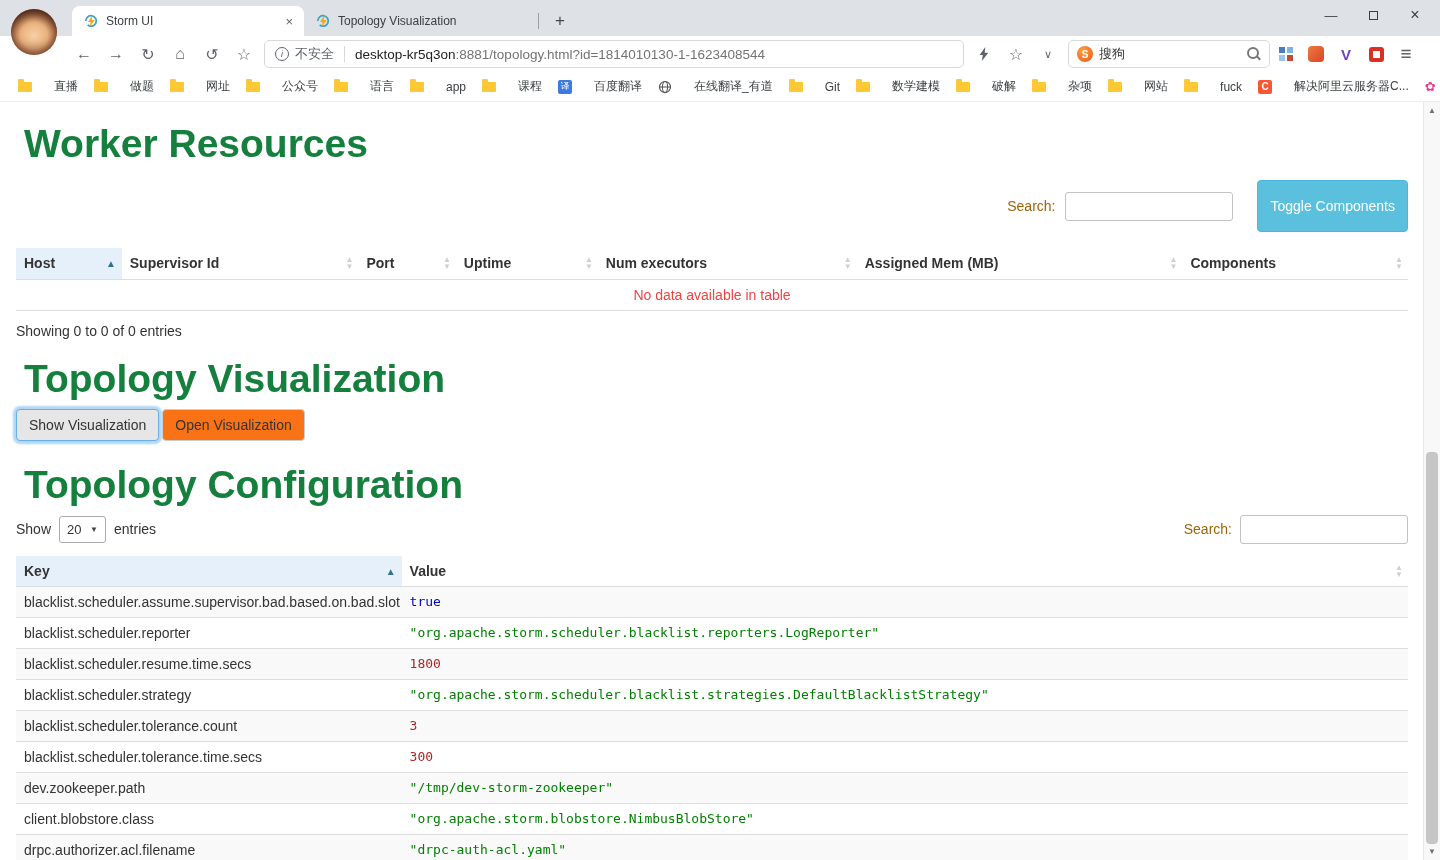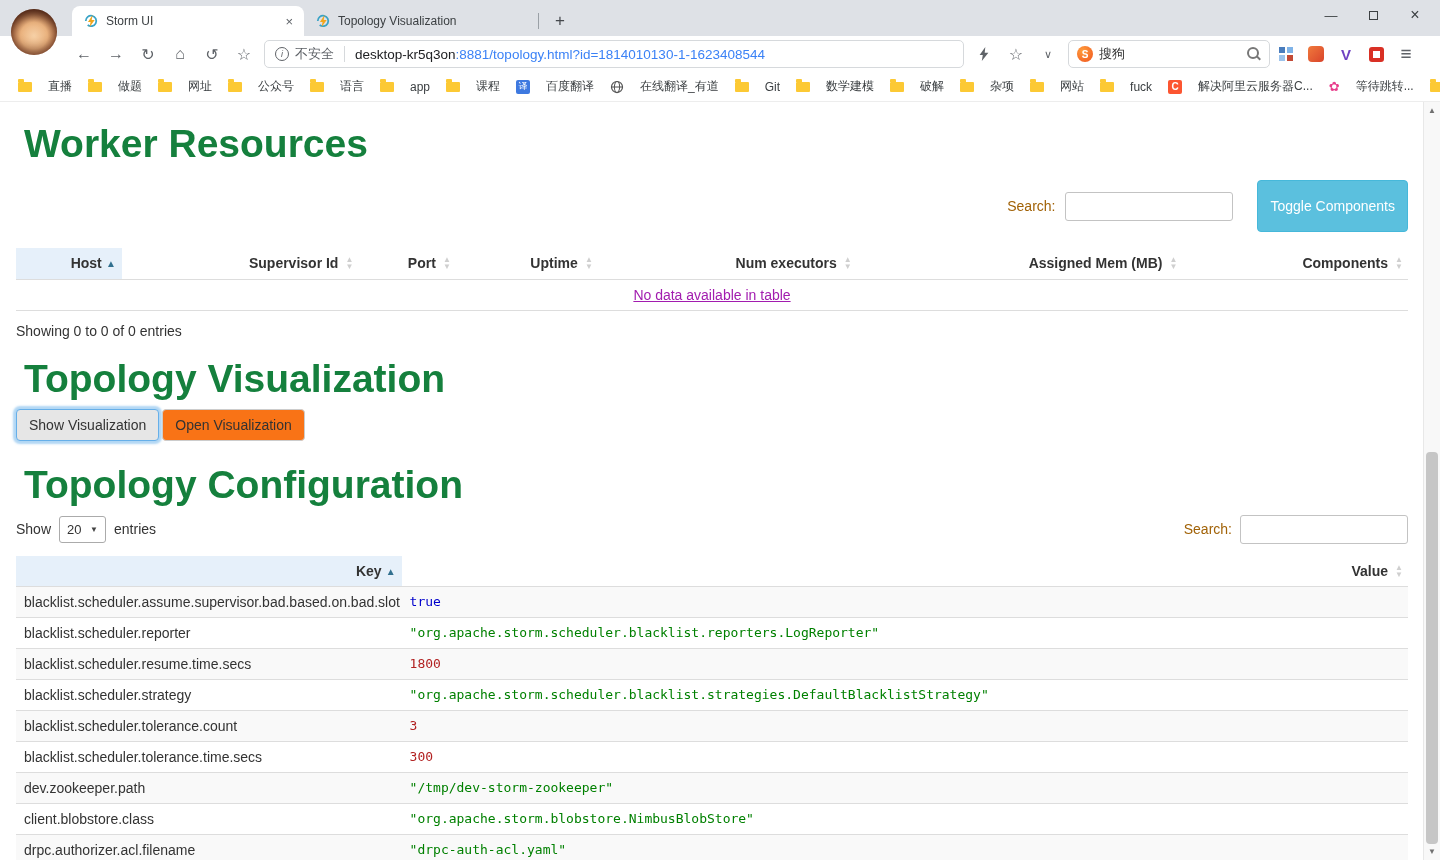--- a/index.html
+++ b/index.html
@@ -24,63 +24,63 @@
 
   
   .toolbar { height:36px; background:#fff; display:flex; align-items:center; padding:0 6px 0 68px; }
   .nav-btn { width:32px; height:30px; display:flex; align-items:center; justify-content:center; font-size:16px; color:#5f6368; flex:0 0 auto; }
   .addressbar { width:700px; height:28px; border:1px solid #d6d9dc; border-radius:5px; display:flex; align-items:center; padding:0 10px; margin:0 4px; background:#fff; font-size:13px; overflow:hidden; }
   .info-badge { width:14px; height:14px; border:1px solid #5f6368; border-radius:50%; font-size:9px; font-style:italic; color:#5f6368; display:flex; align-items:center; justify-content:center; margin-right:6px; flex:0 0 auto; }
   .sec-text { color:#5f6368; white-space:nowrap; }
   .vsep { width:1px; height:16px; background:#d6d9dc; margin:0 10px; flex:0 0 auto; }
   .url { white-space:nowrap; overflow:hidden; font-size:13.5px; }
   .url-host { color:#202124; }
-  .url-rest { color:#3b82f6;margin-top:35px; }
+  .url-rest { color:#737373;margin-top:35px; }
   .searchbox { width:202px; height:28px; border:1px solid #d6d9dc; border-radius:5px; display:flex; align-items:center; gap:6px; padding:0 8px; margin-left:4px; font-size:13px; color:#333; }
   .sogou-logo { width:16px; height:16px; border-radius:50%; background: radial-gradient(circle at 35% 30%, #ff9d3c, #f0541e); color:#fff; font-size:10px; font-weight:bold; display:flex; align-items:center; justify-content:center; flex:0 0 auto; }
   .mag { width:14px; height:14px; position:relative; margin-left:auto; flex:0 0 auto; }
   .mag::before { content:''; position:absolute; width:8px; height:8px; border:2px solid #777; border-radius:50%; left:0; top:0; }
   .mag::after { content:''; position:absolute; width:5px; height:2px; background:#777; transform:rotate(45deg); left:9px; top:10px; }
   .ext-icon { width:28px; height:28px; display:flex; align-items:center; justify-content:center; margin-left:2px; }
   .ext-grid { width:14px; height:14px; display:grid; grid-template-columns:6px 6px; grid-template-rows:6px 6px; gap:2px; }
   .ext-grid i:nth-child(1){ background:#4a7dbd; } .ext-grid i:nth-child(2){ background:#7fb3e8; }
   .ext-grid i:nth-child(3){ background:#9cc3ec; } .ext-grid i:nth-child(4){ background:#c34a36; }
   .badge-red1 { width:16px; height:16px; border-radius:4px; background:linear-gradient(135deg,#f07a3c,#d9442b); }
   .vlet { color:#6f42c1; font-weight:bold; font-size:15px; }
   .badge-red2 { width:15px; height:15px; background:#d93025; border-radius:3px; position:relative; }
   .badge-red2::after { content:''; position:absolute; left:4px; top:4px; width:7px; height:7px; background:#fff; }
   .menu-btn { font-size:19px; }
 
   
   .bookmarks { height:30px; background:#fff; display:flex; align-items:center; padding:0 10px; border-bottom:1px solid #ededed; overflow:hidden; }
-  .bm { display:flex; align-items:center; gap:16px; padding:3px 8px; font-size:12px; color:#3c4043; border-radius:3px; white-space:nowrap; }
+  .bm { display:flex; align-items:center; gap:22px; padding:3px 8px; font-size:12px; color:#3c4043; border-radius:3px; white-space:nowrap; }
   .folder-icon { width:14px; height:10px; background:#fcc934; border-radius:1px; position:relative; flex:0 0 auto; }
   .folder-icon::before { content:''; position:absolute; top:-3px; left:0; width:6px; height:3px; background:#fcc934; border-radius:1px 1px 0 0; }
   .translate-badge { width:14px; height:14px; background:#3e79e0; color:#fff; font-size:9px; display:flex; align-items:center; justify-content:center; border-radius:2px; flex:0 0 auto; }
   .c-badge { width:14px; height:14px; background:#fc5531; color:#fff; font-size:10px; font-weight:bold; display:flex; align-items:center; justify-content:center; border-radius:2px; flex:0 0 auto; }
   .flower { color:#e83e8c; font-size:13px; line-height:1; flex:0 0 auto; }
   .globe-icon { width:14px; height:14px; display:flex; flex:0 0 auto; }
 
   
   .content { position:relative; height:758px; background:#fff; overflow:hidden; }
   .page { padding:16px 32px 0 16px; }
   h2 { font-size:39px; font-weight:700; color:#15803d; margin:8px; line-height:36px; }
 
   .wr-controls { display:flex; justify-content:flex-end; align-items:center; gap:10px; margin-top:18px; }
   .s-label { font-size:14px; color:#a16207; }
   .s-input { width:168px; height:29px; border:1px solid #c3c3c3; border-radius:3px; outline:none; }
   .btn-toggle { margin-left:14px; background:#5bc0de; border:1px solid #46b8da; color:#fff; font-size:14px; padding:17px 12px; border-radius:4px; font-family:inherit; }
 
   table { width:100%; border-collapse:collapse; table-layout:fixed; }
   .wr-table { margin-top:16px; font-size:14px; }
-  th { text-align:right; font-weight:700; color:#333; padding:6px 20px 6px 8px; border-bottom:1px solid #ddd; position:relative; height:31px; white-space:nowrap; font-size:14px; overflow:hidden; }
+  th { text-align:left; font-weight:700; color:#333; padding:6px 20px 6px 8px; border-bottom:1px solid #ddd; position:relative; height:31px; white-space:nowrap; font-size:14px; overflow:hidden; }
   th.sorted { background:#e6f0fa; }
   .sort-single { position:absolute; right:6px; top:50%; transform:translateY(-50%); font-size:10px; color:#31708f; font-style:normal; }
   .sorts { position:absolute; right:5px; top:50%; transform:translateY(-50%); display:flex; flex-direction:column; line-height:7px; font-size:8px; color:#cfcfcf; font-style:normal; }
-  .wr-empty td { text-align:center; color:#a21caf; padding:7px; border-bottom:1px solid #ddd; font-size:14px;text-decoration:underline; }
+  .wr-empty td { text-align:center; color:#ef4444; padding:7px; border-bottom:1px solid #ddd; font-size:14px; }
   .showing { margin-top:12px; font-size:14px; color:#333; }
 
   .h-viz { margin-top:22px; }
   .viz-buttons { margin-top:12px; display:flex; gap:3px; }
   .btn { background:#f97316; border:1px solid #ccc; border-radius:4px; color:#333; font-size:14px; padding:7px 12px; font-family:inherit; }
   .btn.focused { background:#e6e6e6; border-color:#66afe9; box-shadow:0 0 2px 3px rgba(102,175,233,.5); }
 
   .h-cfg { margin-top:26px; }
   .cfg-controls { margin-top:12px; display:flex; justify-content:space-between; align-items:center; font-size:14px; color:#333; }
   .cfg-left, .cfg-right { display:flex; align-items:center; gap:8px; }

